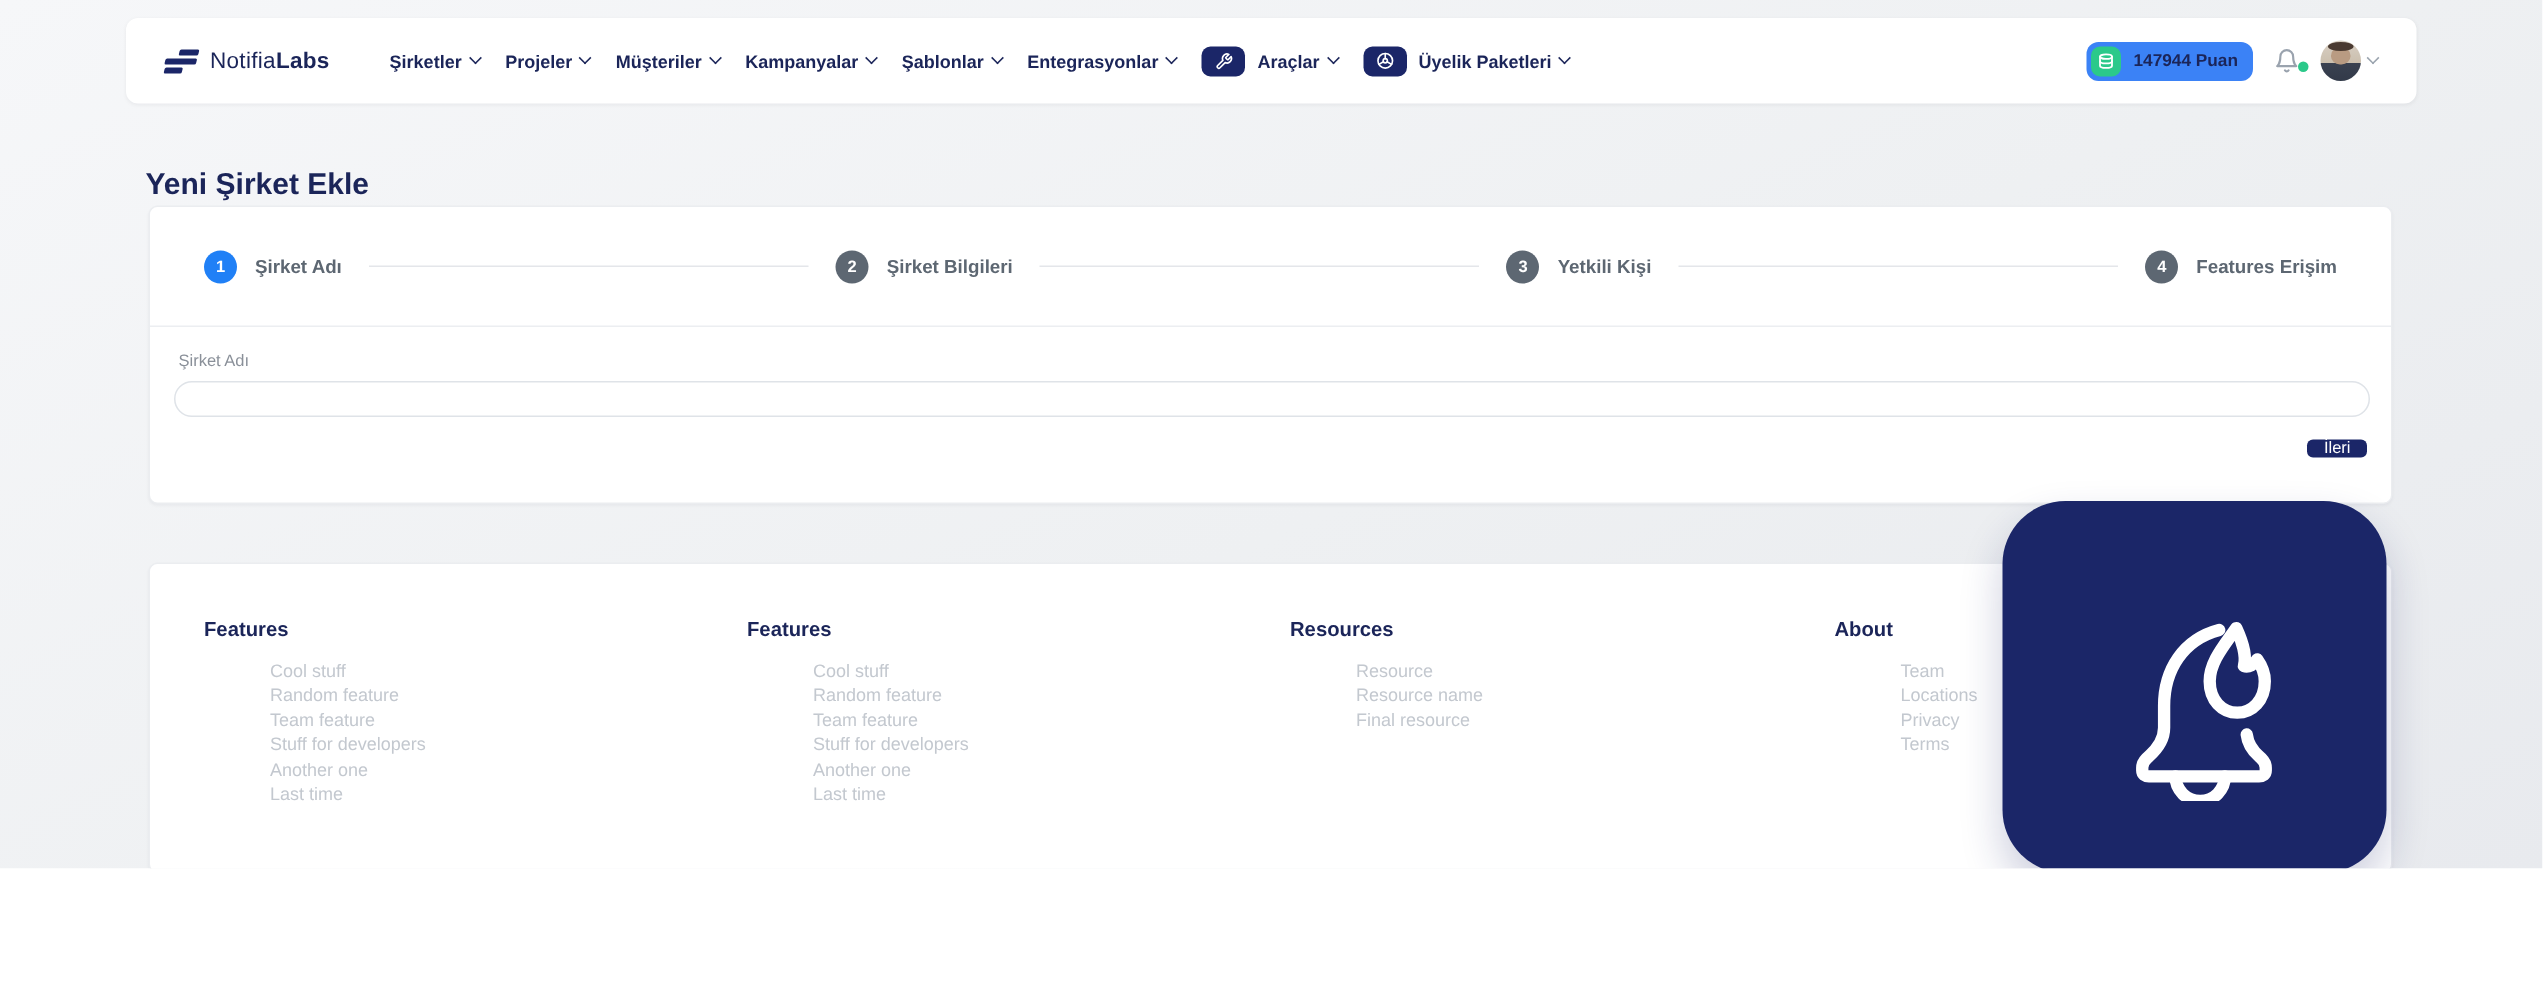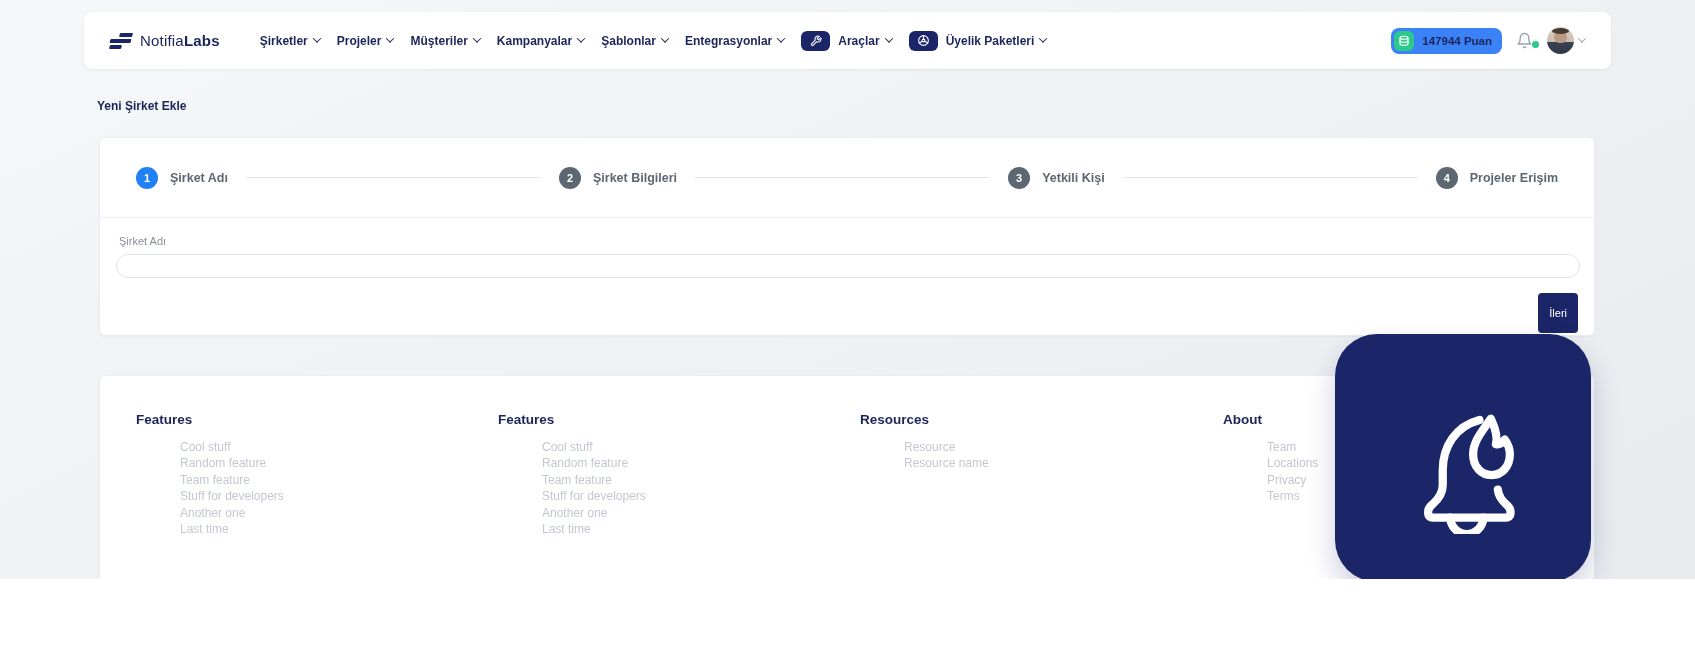--- a/index.html
+++ b/index.html
@@ -38,41 +38,41 @@
   .avatar-wrap { display:flex; align-items:center; gap:5px; cursor:pointer; }
   .avatar { width:27px; height:27px; border-radius:50%; position:relative; overflow:hidden;
             background:linear-gradient(180deg,#d8cfc4 0%, #cbbfae 55%, #3a4150 56%, #323a49 100%); }
   .avatar::before { content:""; position:absolute; left:7px; top:4px; width:13px; height:12px;
                     border-radius:50% 50% 46% 46%; background:#b99b82; }
   .avatar::after { content:""; position:absolute; left:5px; top:1px; width:17px; height:6px;
                    border-radius:50%; background:#4a3a31; }
   .chev-gray { border-color:#9aa3ae; }
 
   
-  .page-title { position:absolute; left:97px; top:99px; font-size:12px; font-weight:bold; color:#1b2559; }
+  .page-title { position:absolute; left:97px; top:112px; font-size:20px; font-weight:bold; color:#1b2559; }
 
   
   .card { position:absolute; background:#fff; border:1px solid #ebedf0; border-radius:6px;
           box-shadow:0 1px 2px rgba(16,24,40,.04); }
   .main-card { left:99px; top:137px; width:1496px; height:199px; }
   .stepper { height:79px; display:flex; align-items:center; padding:0 36px; }
   .step { display:flex; align-items:center; gap:12px; }
   .step-circle { width:22px; height:22px; border-radius:50%; display:flex; align-items:center;
                  justify-content:center; font-size:11px; font-weight:bold; color:#fff; background:#5d6772; }
   .step-circle.active { background:#2080f6; }
   .step-label { font-size:12.5px; font-weight:bold; color:#5d6772; white-space:nowrap; }
   .step-line { flex:1; height:1px; background:#e4e6ea; margin:0 18px; }
   .card-divider { height:1px; background:#eceef1; }
   .form-area { padding:17px 16px 0 16px; }
   .form-label { display:block; font-size:11px; color:#8a9099; margin:0 0 7px 3px; }
   .text-input { width:1464px; height:24px; border:1px solid #dfe3e8; border-radius:12px; background:#fff;
                 outline:none; padding:0 12px; font-size:12px; font-family:"Liberation Sans",sans-serif; color:#1b2559; }
   .btn-row { display:flex; justify-content:flex-end; margin-top:15px; }
   .btn-primary { background:#1b2668; color:#fff; border:none; border-radius:4px; font-size:11px;
-                 padding:14px 11px; cursor:pointer; font-family:"Liberation Sans",sans-serif; }
+                 padding:0 11px; cursor:pointer; font-family:"Liberation Sans",sans-serif; }
 
   
   .footer-card { left:99px; top:375px; width:1496px; height:207px; }
   .footer-col { position:absolute; top:36px; width:300px; }
   .footer-heading { font-size:13.5px; font-weight:bold; color:#1b2559; margin-bottom:12px; }
   .footer-link { font-size:12px; color:#c3c8cf; line-height:16.4px; cursor:pointer;margin-left:44px; }
   .col-0 { left:36px; } .col-1 { left:398px; } .col-2 { left:760px; } .col-3 { left:1123px; }
 
   
   .brand-tile { position:absolute; left:1335px; top:334px; width:256px; height:248px; border-radius:42px;
@@ -182,21 +182,21 @@
         <span class="step-label">Şirket Bilgileri</span>
       </div>
       <span class="step-line"></span>
       <div class="step">
         <span class="step-circle">3</span>
         <span class="step-label">Yetkili Kişi</span>
       </div>
       <span class="step-line"></span>
       <div class="step">
         <span class="step-circle">4</span>
-        <span class="step-label">Projeler Erişim</span>
+        <span class="step-label">Features Erişim</span>
       </div>
     </div>
     <div class="card-divider"></div>
     <div class="form-area">
       <label class="form-label">Şirket Adı</label>
       <input class="text-input" type="text" value="" style="">
       <div class="btn-row">
         <button class="btn-primary">İleri</button>
       </div>
     </div>
@@ -218,20 +218,21 @@
       <div class="footer-link">Random feature</div>
       <div class="footer-link">Team feature</div>
       <div class="footer-link">Stuff for developers</div>
       <div class="footer-link">Another one</div>
       <div class="footer-link">Last time</div>
     </div>
     <div class="footer-col col-2">
       <div class="footer-heading">Resources</div>
       <div class="footer-link">Resource</div>
       <div class="footer-link">Resource name</div>
+      <div class="footer-link">Final resource</div>
     </div>
     <div class="footer-col col-3">
       <div class="footer-heading">About</div>
       <div class="footer-link">Team</div>
       <div class="footer-link">Locations</div>
       <div class="footer-link">Privacy</div>
       <div class="footer-link">Terms</div>
     </div>
   </div>
 

